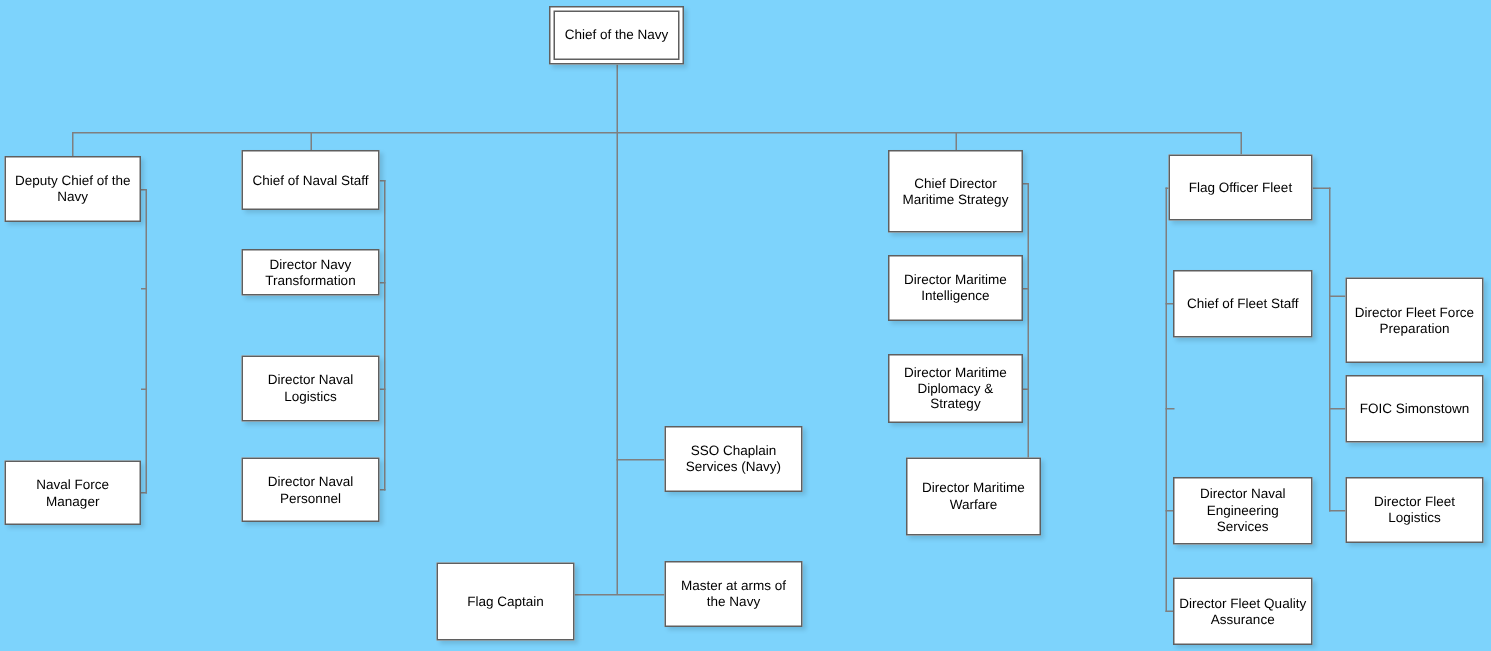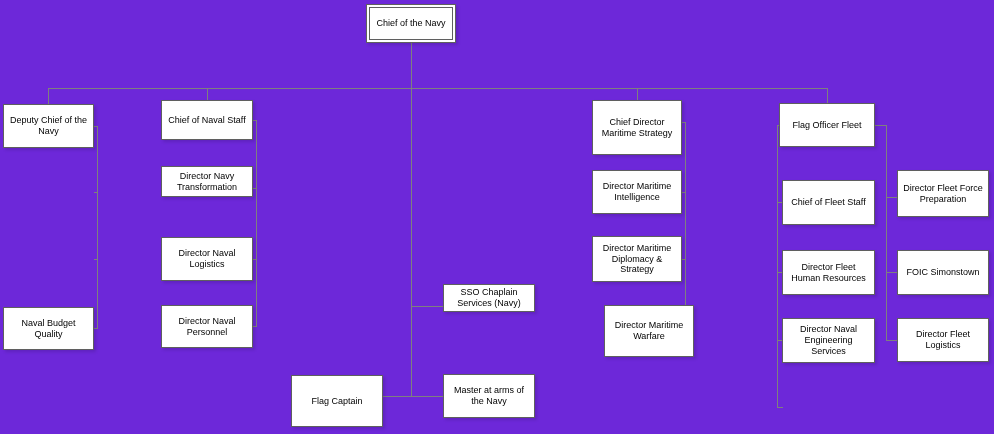--- a/index.html
+++ b/index.html
@@ -4,21 +4,21 @@
 <style>
   html, body {
     margin: 0;
     padding: 0;
     background: #ffffff;
   }
   .canvas {
     position: relative;
     width: 994px;
     height: 434px;
-    background: #6d28d9;
+    background: #7dd3fc;
     font-family: "Liberation Sans", sans-serif;
     overflow: hidden;
   }
   .node {
     position: absolute;
     box-sizing: border-box;
     background: #ffffff;
     border: 1px solid #5f5f5f;
     box-shadow: 2px 2px 3px rgba(0,0,0,0.13);
     display: flex;
@@ -103,37 +103,37 @@
   <div class="node node-double" style="left:366px;top:4px;width:90px;height:39px">
     <div class="node-inner">
       <span>Chief of the Navy</span>
     </div>
   </div>
 
   <div class="node" style="left:3px;top:104px;width:91px;height:44px">
     <span>Deputy Chief of the Navy</span>
   </div>
   <div class="node" style="left:3px;top:307px;width:91px;height:43px">
-    <span>Naval Budget Quality</span>
+    <span>Naval Force Manager</span>
   </div>
 
   <div class="node" style="left:161px;top:100px;width:92px;height:40px">
     <span>Chief of Naval Staff</span>
   </div>
   <div class="node" style="left:161px;top:166px;width:92px;height:31px">
     <span>Director Navy Transformation</span>
   </div>
   <div class="node" style="left:161px;top:237px;width:92px;height:44px">
     <span>Director Naval Logistics</span>
   </div>
   <div class="node" style="left:161px;top:305px;width:92px;height:43px">
     <span>Director Naval Personnel</span>
   </div>
 
-  <div class="node" style="left:443px;top:284px;width:92px;height:28px">
+  <div class="node" style="left:443px;top:284px;width:92px;height:44px">
     <span>SSO Chaplain Services (Navy)</span>
   </div>
   <div class="node" style="left:291px;top:375px;width:92px;height:52px">
     <span>Flag Captain</span>
   </div>
   <div class="node" style="left:443px;top:374px;width:92px;height:44px">
     <span>Master at arms of the Navy</span>
   </div>
 
   <div class="node" style="left:592px;top:100px;width:90px;height:55px">
@@ -148,27 +148,27 @@
   <div class="node" style="left:604px;top:305px;width:90px;height:52px">
     <span>Director Maritime Warfare</span>
   </div>
 
   <div class="node" style="left:779px;top:103px;width:96px;height:44px">
     <span>Flag Officer Fleet</span>
   </div>
   <div class="node" style="left:782px;top:180px;width:93px;height:45px">
     <span>Chief of Fleet Staff</span>
   </div>
-  <div class="node" style="left:782px;top:250px;width:93px;height:45px">
-    <span>Director Fleet Human Resources</span>
-  </div>
   <div class="node" style="left:782px;top:318px;width:93px;height:45px">
     <span>Director Naval Engineering Services</span>
   </div>
-  <div class="node" style="left:897px;top:170px;width:92px;height:47px">
+  <div class="node" style="left:782px;top:385px;width:93px;height:45px">
+    <span>Director Fleet Quality Assurance</span>
+  </div>
+  <div class="node" style="left:897px;top:185px;width:92px;height:57px">
     <span>Director Fleet Force Preparation</span>
   </div>
   <div class="node" style="left:897px;top:250px;width:92px;height:45px">
     <span>FOIC Simonstown</span>
   </div>
   <div class="node" style="left:897px;top:318px;width:92px;height:44px">
     <span>Director Fleet Logistics</span>
   </div>
 
 </div>

